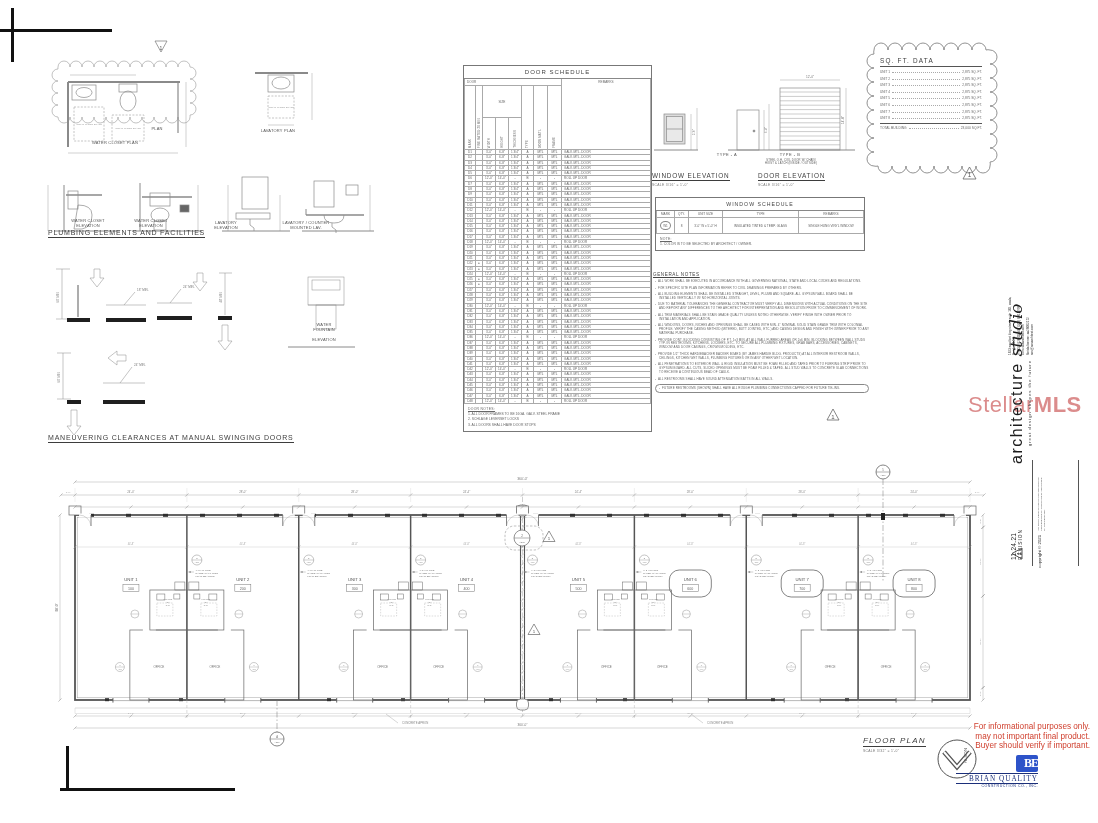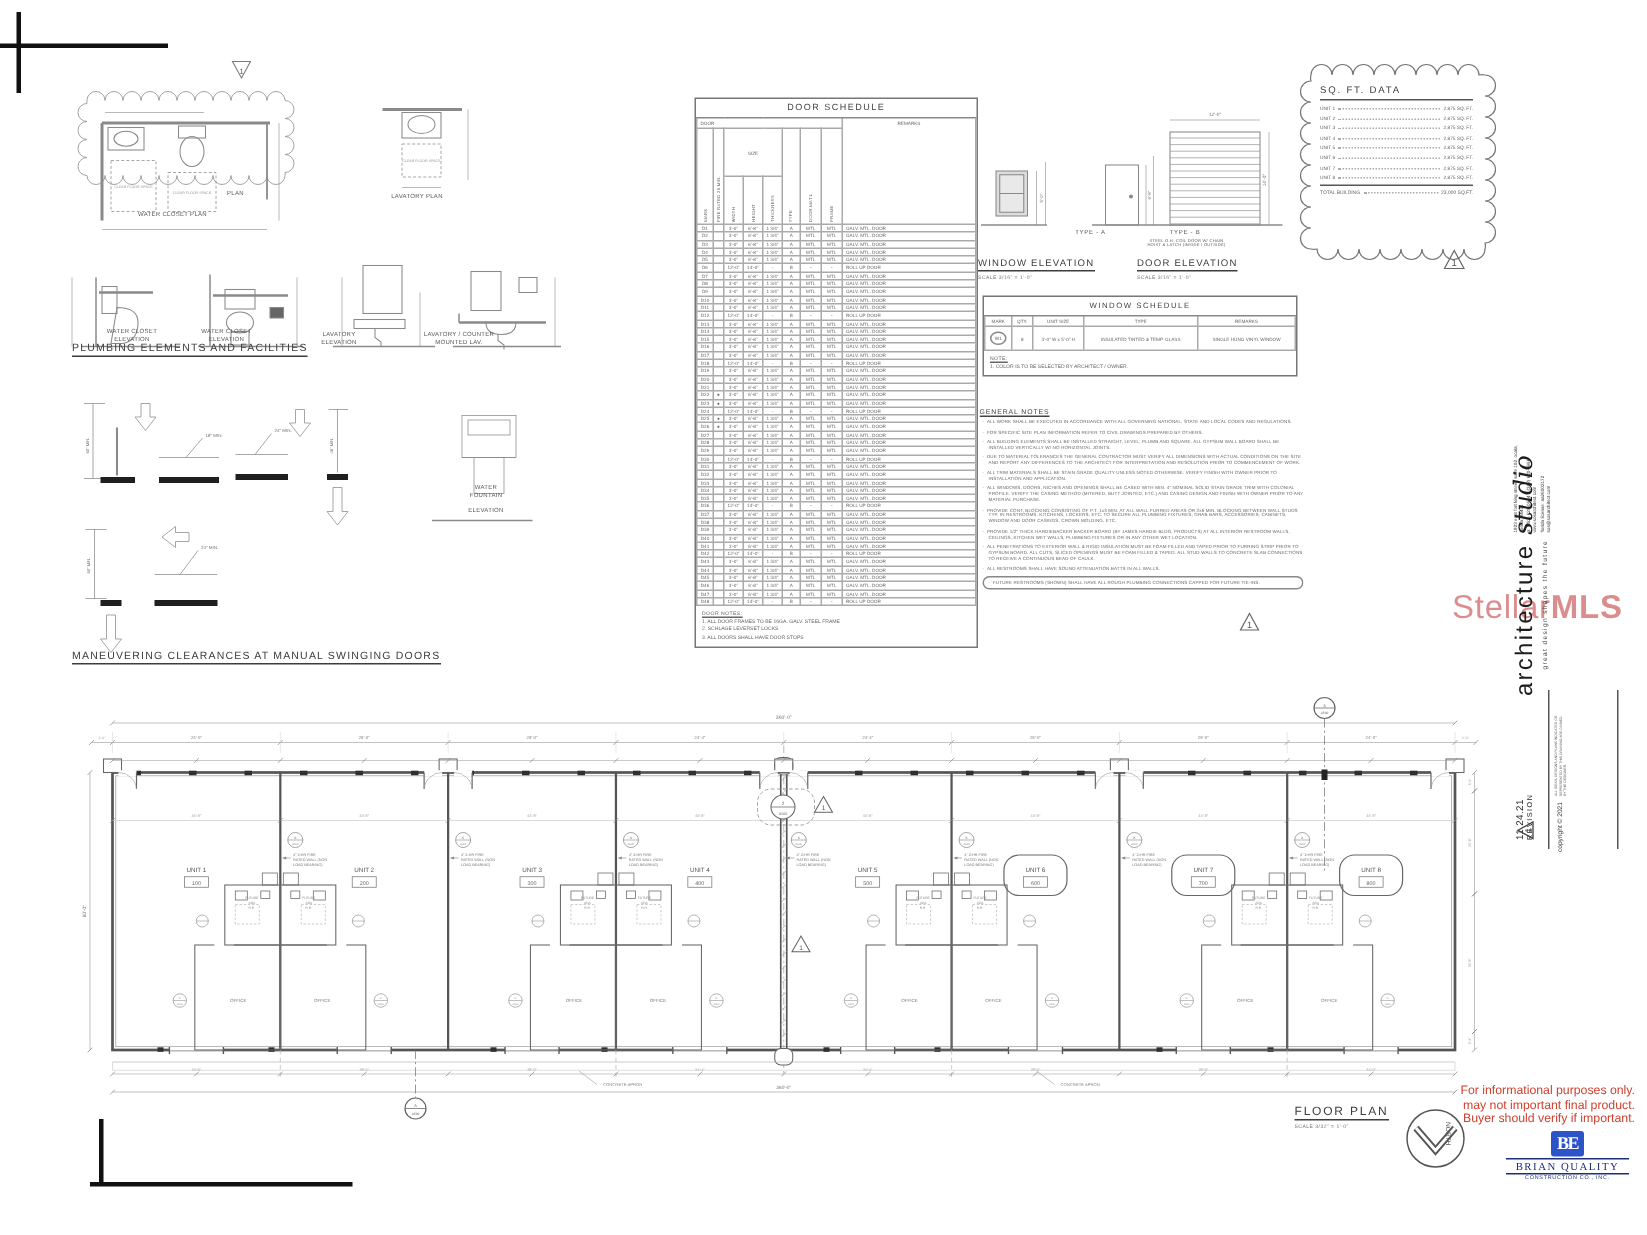--- a/index.html
+++ b/index.html
@@ -51,21 +51,21 @@
   .rev-date{font-size:6.5px;color:#222;letter-spacing:.3px;line-height:1.05;}
   .rev-word{font-size:4.8px;color:#222;letter-spacing:1px;}
   #cpy-rot{display:flex;gap:4px;align-items:flex-start;}
   .cpy{font-size:4.4px;color:#333;white-space:nowrap;}
   .fineprint{font-size:2.3px;color:#555;width:56px;line-height:1.35;}
   
   #wm{position:absolute;left:968px;top:392px;font-size:22px;color:#b91c1c;opacity:.5;letter-spacing:.5px;}
   #wm b{font-weight:bold;}
   
   #redtxt{position:absolute;left:968px;top:722px;width:122px;text-align:right;font-size:8.2px;line-height:1.18;}
-  #belogo{position:absolute;left:1004px;top:753px;width:82px;text-align:center;}
+  #belogo{position:absolute;left:956px;top:753px;width:82px;text-align:right;}
   #belogo .box{display:inline-block;width:22px;height:17px;background:#2d53c9;color:#fff;font-weight:bold;
       font-size:12px;line-height:17px;letter-spacing:-1px;border-radius:2px;font-family:"Liberation Serif",serif;}
   #belogo .nm{font-family:"Liberation Serif",serif;font-size:7.2px;letter-spacing:1px;margin-top:1px;border-top:.6px solid #1b2f7a;border-bottom:.6px solid #1b2f7a;padding:.5px 0;}
   #belogo .sub{font-size:3.6px;letter-spacing:.5px;}
   .crop{position:absolute;background:#111;}
   .tri-note{position:absolute;}
 </style>
 </head>
 <body>
 <div id="sheet">
@@ -1467,21 +1467,21 @@
       <rect x="455" y="64" width="38" height="24" rx="9" fill="none" stroke="#999" stroke-width="0.6" stroke-dasharray="2.4 1.6"></rect>
       <circle cx="472" cy="76" r="8" fill="#fff" stroke="#666" stroke-width="0.7"></circle>
       <line x1="464" y1="76" x2="480" y2="76" stroke="#666" stroke-width="0.5"></line>
       <text x="472" y="74.6" font-size="3" fill="#666" text-anchor="middle">2</text>
       <text x="472" y="81" font-size="2.4" fill="#666" text-anchor="middle">A500</text>
       <path d="M 499 69 l6 10.5 l-12 0 Z" fill="none" stroke="#666" stroke-width="0.7"></path>
       <text x="499" y="78" font-size="4.4" fill="#555" text-anchor="middle">1</text>
       <path d="M 484 162 l6 10.5 l-12 0 Z" fill="none" stroke="#666" stroke-width="0.7"></path>
       <text x="484" y="171" font-size="4.4" fill="#555" text-anchor="middle">1</text>
     </svg>
-<div class="dwg-title" style="left:863px;top:736px;font-size:8px;letter-spacing:1.2px;">FLOOR PLAN</div>
+<div class="dwg-title" style="left:863px;top:736px;font-size:8px;letter-spacing:1.2px;font-style:italic;">FLOOR PLAN</div>
 <div class="scale-note" style="left:863px;top:749px;">SCALE 3/32" = 1'-0"</div>
 <svg class="abs" style="left:934px;top:736px;" width="46" height="46" viewBox="0 0 46 46">
   <circle cx="23" cy="23" r="19" fill="none" stroke="#555" stroke-width="1"></circle>
   <path d="M10 16 L23 31 L36 16" fill="none" stroke="#555" stroke-width="4.6"></path>
   <path d="M10 16 L23 31 L36 16" fill="none" stroke="#fff" stroke-width="2"></path>
   <text x="30" y="12" font-size="4.4" fill="#555" transform="rotate(90 30 12)">NORTH</text>
 </svg>
 <div id="redtxt" style="color: rgb(208, 64, 47);">
   <div>For informational purposes only.</div>
   <div>may not important final product.</div>

